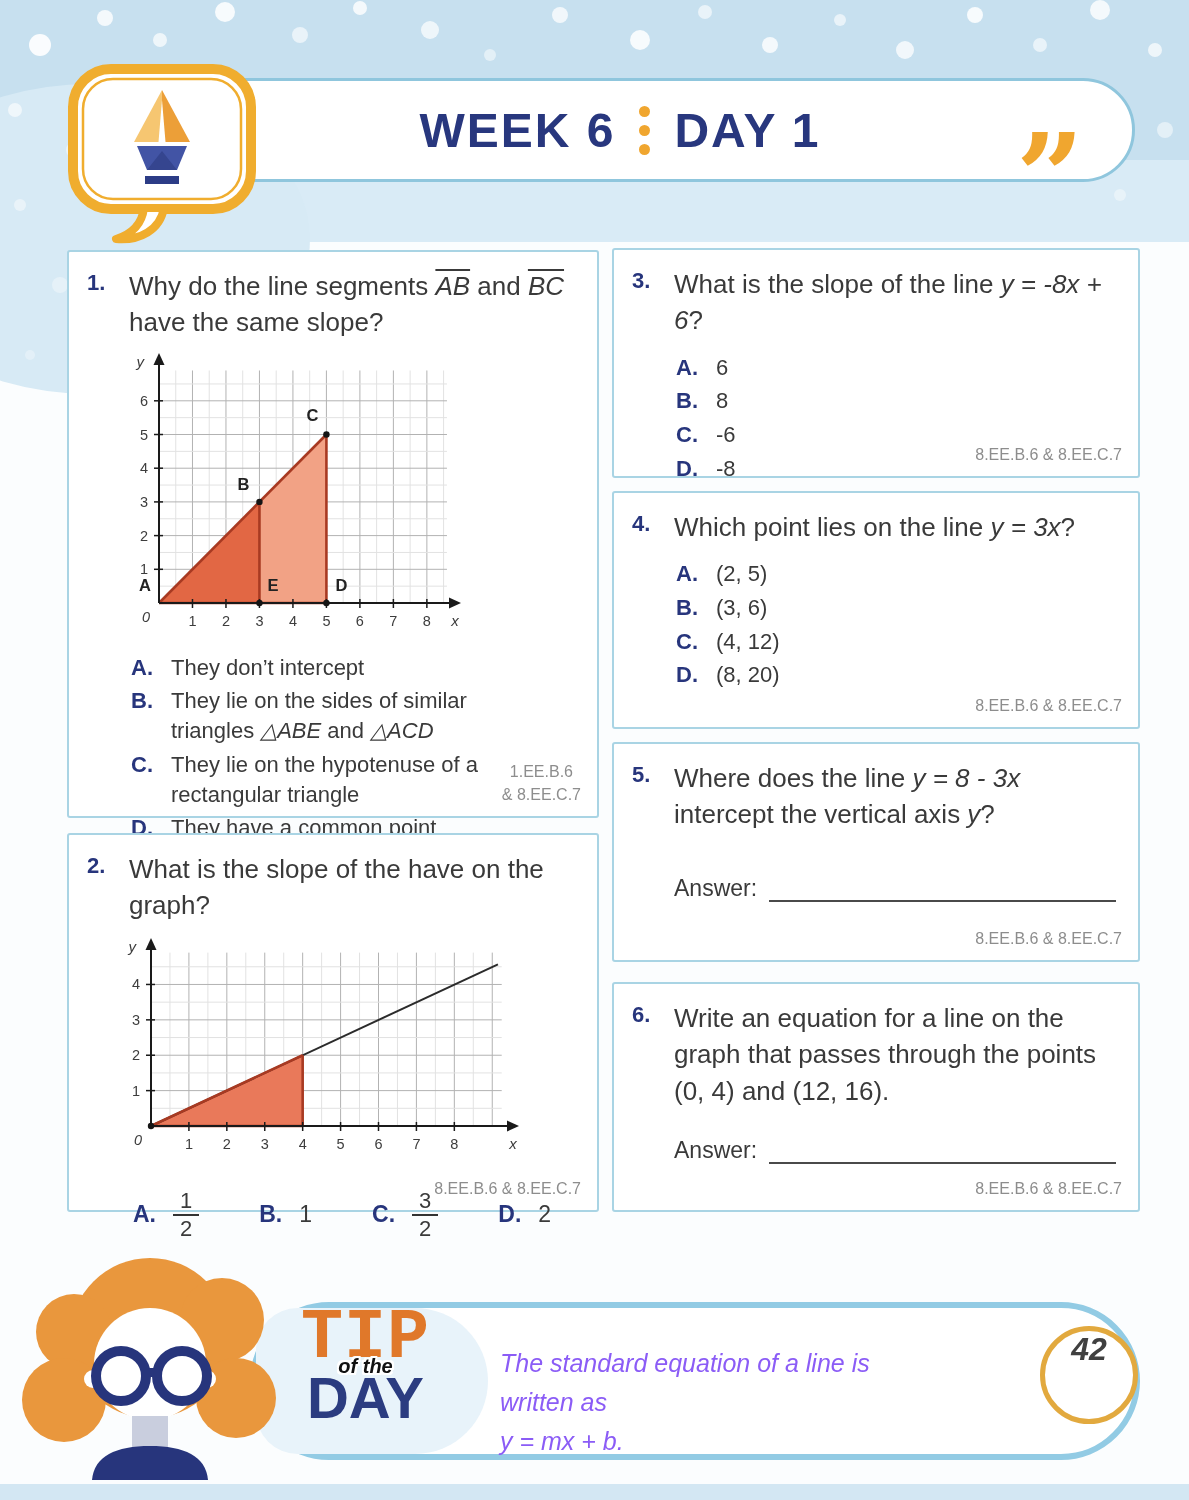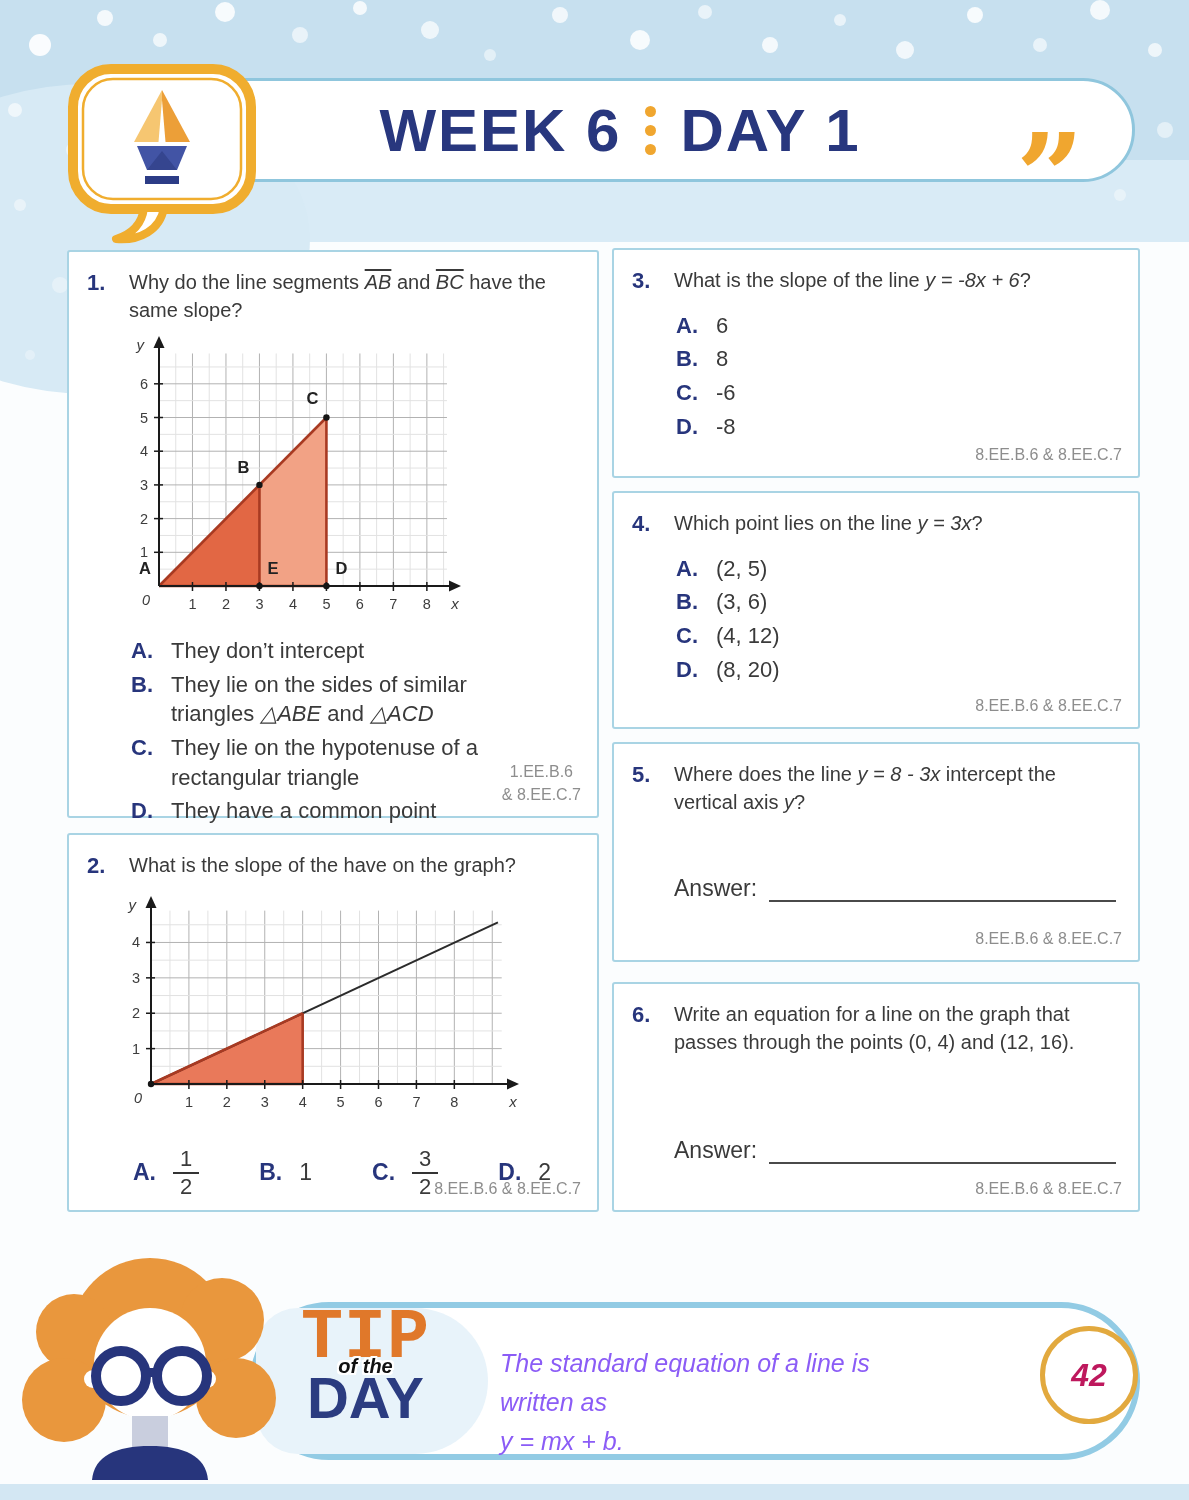--- a/index.html
+++ b/index.html
@@ -10,39 +10,39 @@
   .band-top{position:absolute;left:0;top:0;width:100%;height:160px;background:#c7e0ef;}
   .band-low{position:absolute;left:0;top:160px;width:100%;height:82px;background:#d9ebf6;}
   .blob{position:absolute;left:-130px;top:84px;width:440px;height:310px;background:#d7eaf5;border-radius:50%;}
   .dots-svg{position:absolute;left:0;top:0;}
 
   
   .title-bar{position:absolute;left:185px;top:78px;width:950px;height:104px;background:#fff;
              border:3px solid #8fc6dd;border-radius:56px;display:flex;align-items:center;
              justify-content:center;padding-right:80px;box-sizing:border-box;}
   .title-text{display:flex;align-items:center;gap:24px;color:#28377e;font-weight:800;
-              font-size:60px;letter-spacing:2px;}
+              font-size:48px;letter-spacing:2px;}
   .dots-sep{display:flex;flex-direction:column;gap:8px;}
   .dots-sep i{width:11px;height:11px;border-radius:50%;background:#f0a62f;display:block;}
   .speech-bubble{position:absolute;left:66px;top:62px;}
   .quote-mark{position:absolute;left:1016px;top:118px;font-family:"DejaVu Serif",serif;
               font-weight:bold;font-size:118px;color:#f0a62f;line-height:1;}
 
   
   .qbox{position:absolute;background:#fff;border:2px solid #a9d4e4;border-radius:3px;
         padding:16px 18px;box-sizing:border-box;color:#3a3a3a;}
   #q1{left:67px;top:250px;width:532px;height:568px;}
   #q2{left:67px;top:833px;width:532px;height:379px;}
   #q3{left:612px;top:248px;width:528px;height:230px;}
   #q4{left:612px;top:491px;width:528px;height:238px;}
   #q5{left:612px;top:742px;width:528px;height:220px;}
   #q6{left:612px;top:982px;width:528px;height:230px;}
   .q-row{display:flex;gap:12px;}
   .q-num{color:#27357c;font-weight:700;font-size:22px;min-width:30px;line-height:1.4;}
-  .q-title{font-size:20px;line-height:1.4;}
+  .q-title{font-size:26px;line-height:1.4;}
   .math{font-style:italic;}
   .seg-ov{font-style:italic;text-decoration:overline;}
   .opts{margin:14px 0 0 44px;}
   .opt-row{display:flex;gap:14px;margin:4px 0;font-size:22px;line-height:1.35;}
   .opt-letter{color:#27357c;font-weight:700;min-width:26px;}
   .opt-text{max-width:345px;}
   .opts-wide .opt-text{max-width:420px;}
   .standards{position:absolute;right:16px;bottom:10px;color:#8d8d8d;font-size:16px;
              text-align:center;line-height:1.45;}
   .answer-row{position:absolute;left:60px;right:22px;display:flex;align-items:flex-end;font-size:23px;}
@@ -68,22 +68,22 @@
                  border-radius:74px 130px 130px 74px;}
   .tip-badge{position:absolute;left:268px;top:1306px;width:195px;text-align:center;}
   .tip-word-tip{font-size:70px;font-weight:800;color:#e0782a;line-height:.95;letter-spacing:1px;font-family:Liberation Mono, monospace;}
   .tip-word-ofthe{font-size:20px;font-weight:700;font-style:italic;color:#111;margin-top:-18px;
       text-shadow:-2px 0 #fff,2px 0 #fff,0 -2px #fff,0 2px #fff,-2px -2px #fff,2px 2px #fff,-2px 2px #fff,2px -2px #fff;}
   .tip-word-day{font-size:58px;font-weight:800;color:#2b3c80;line-height:.95;margin-top:-8px;}
   .tip-text{position:absolute;left:500px;top:1344px;width:420px;font-size:25px;font-style:italic;
             color:#8b5cf6;line-height:1.55;}
   .page-circle{position:absolute;left:1040px;top:1326px;width:98px;height:98px;border-radius:50%;
                background:#fff;border:5px solid #e2a93e;box-sizing:border-box;display:flex;
-               align-items:center;justify-content:center;font-size:32px;font-weight:800;
-               font-style:italic;color:#be185d;}
+               justify-content:center;font-size:32px;font-weight:800;
+               font-style:italic;color:#404040;}
   .tip-character{position:absolute;left:22px;top:1240px;}
   .bottom-strip{position:absolute;left:0;top:1484px;width:100%;height:16px;background:#d3e7f3;}
 </style>
 </head>
 <body>
 
 <div class="page">
 
   <div class="band-top"></div>
   <div class="band-low"></div>

